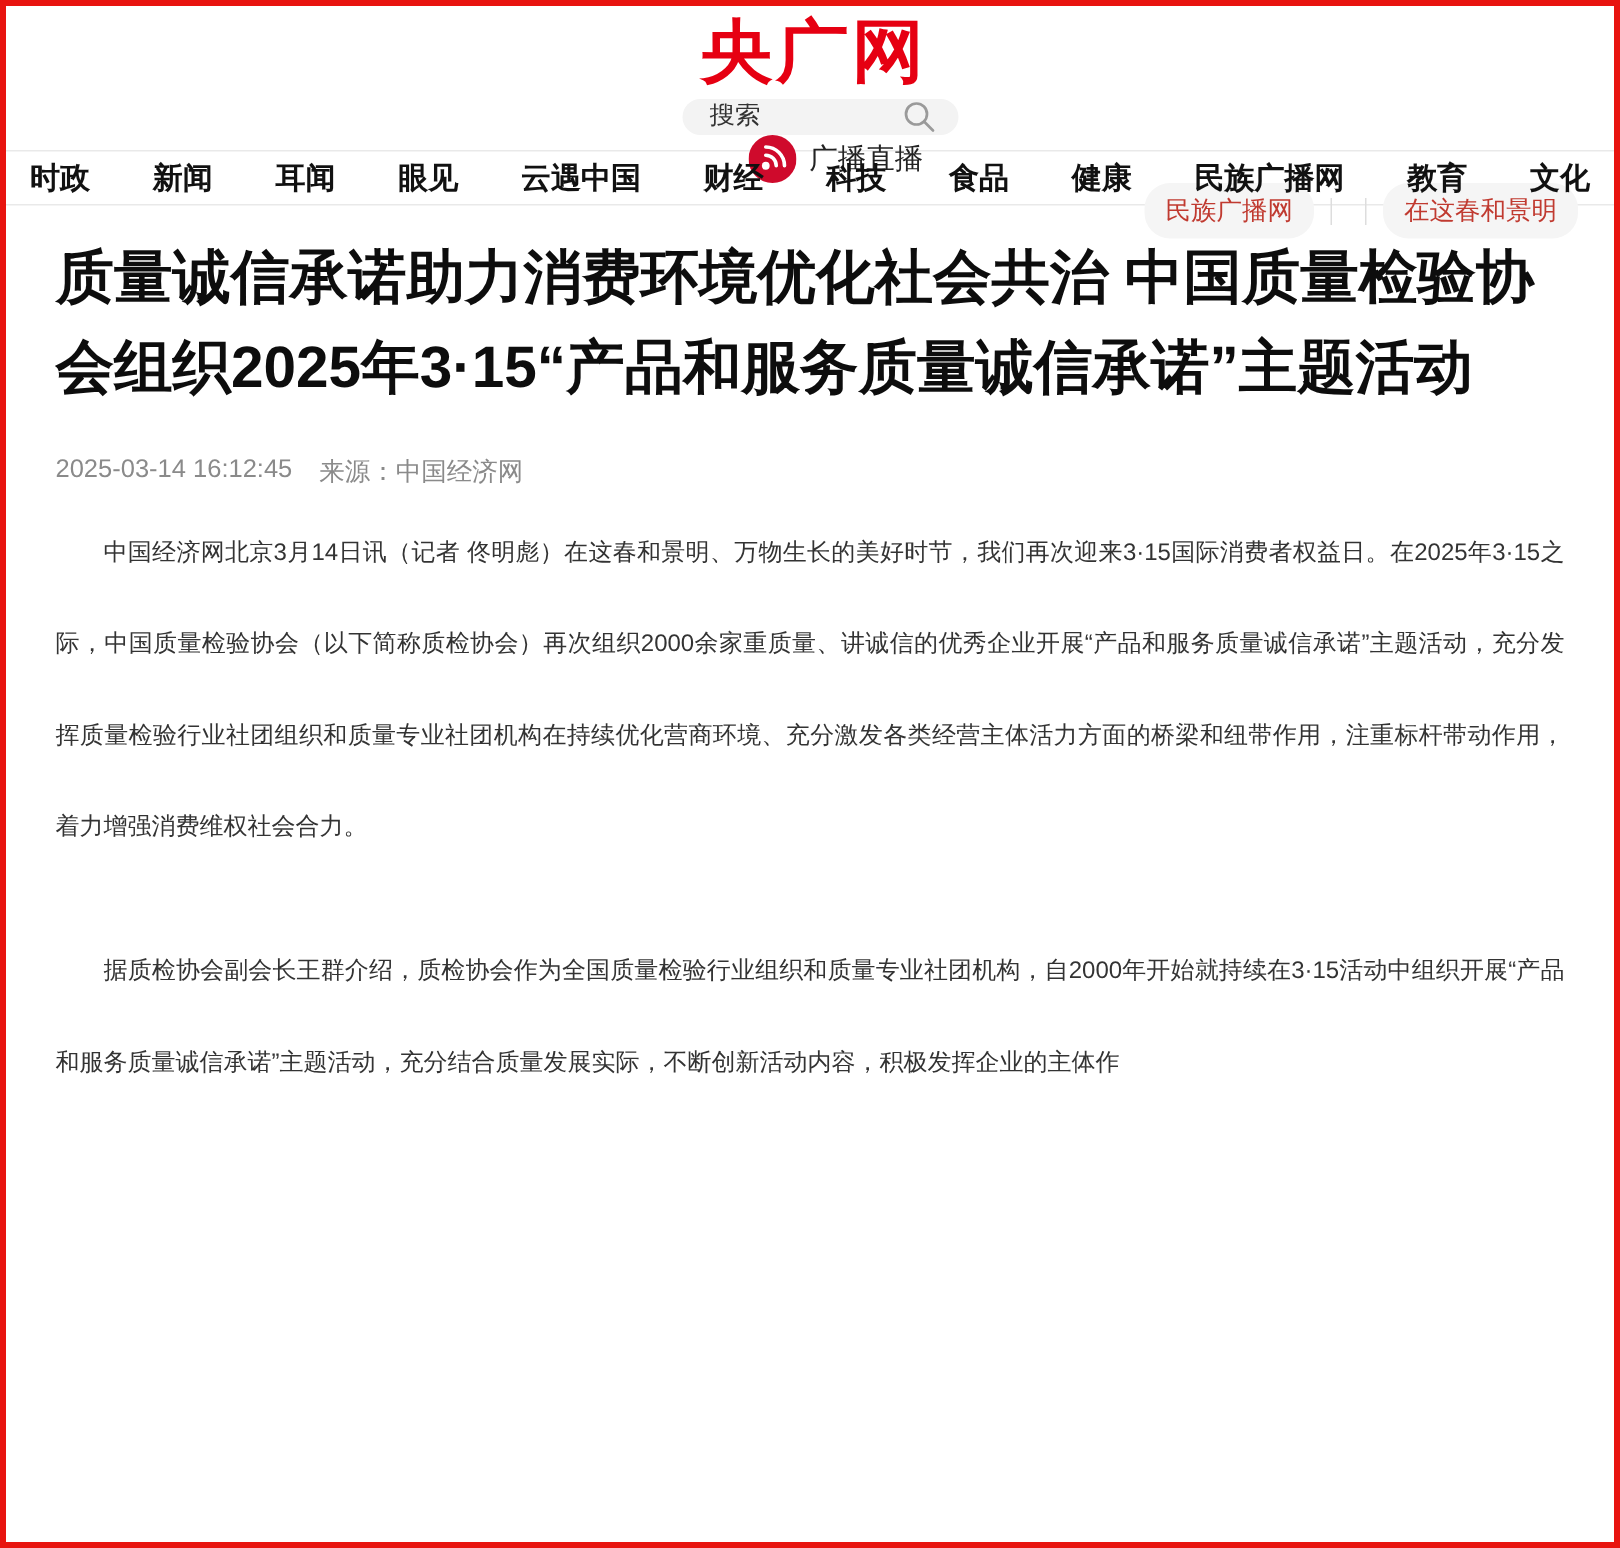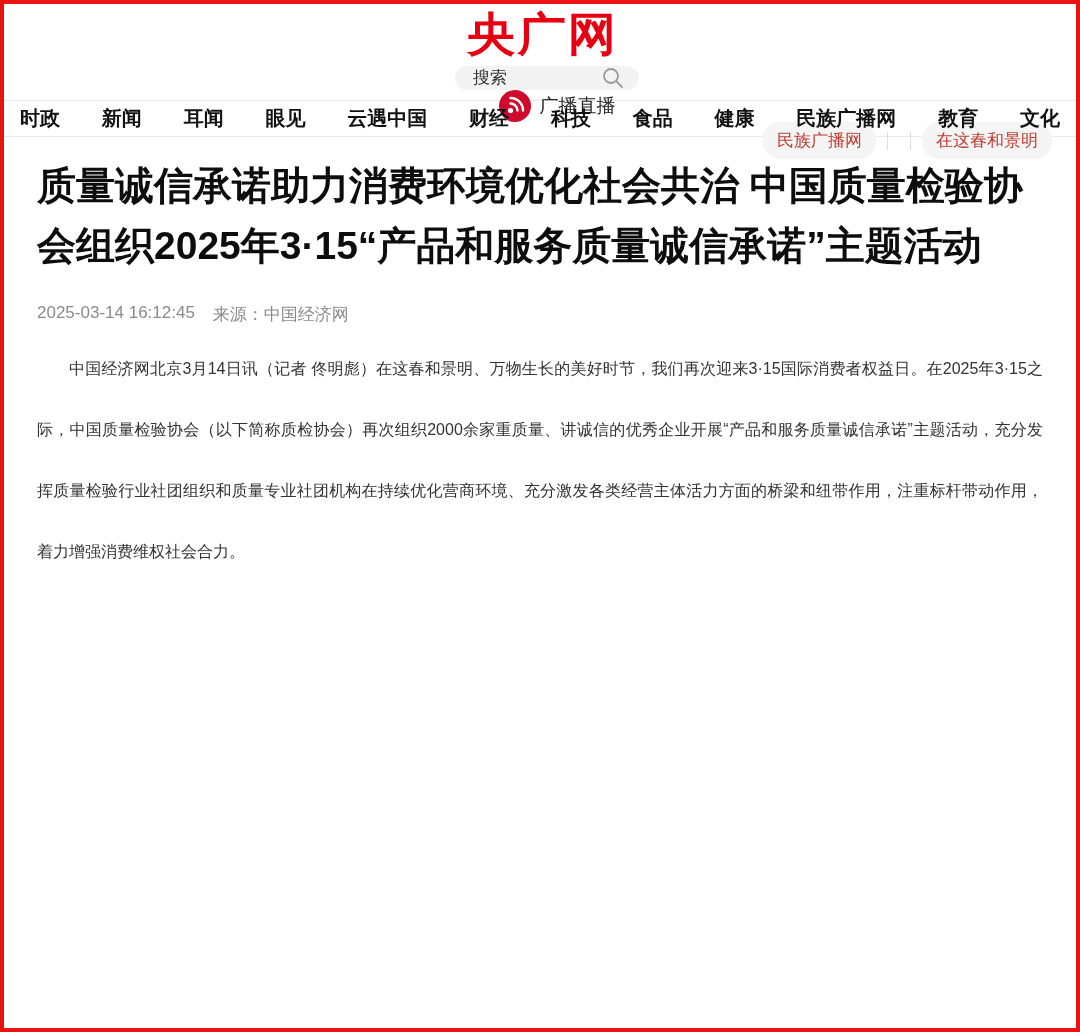--- a/index.html
+++ b/index.html
@@ -146,16 +146,17 @@
   <main class="article">
     <h1 class="article-title">质量诚信承诺助力消费环境优化社会共治 中国质量检验协会组织2025年3·15“产品和服务质量诚信承诺”主题活动</h1>
 
     <div class="article-meta">
       <span>2025-03-14 16:12:45</span>
       <span>来源：中国经济网</span>
     </div>
 
     <div class="article-body">
       <p>中国经济网北京3月14日讯（记者 佟明彪）在这春和景明、万物生长的美好时节，我们再次迎来3·15国际消费者权益日。在2025年3·15之际，中国质量检验协会（以下简称质检协会）再次组织2000余家重质量、讲诚信的优秀企业开展“产品和服务质量诚信承诺”主题活动，充分发挥质量检验行业社团组织和质量专业社团机构在持续优化营商环境、充分激发各类经营主体活力方面的桥梁和纽带作用，注重标杆带动作用，着力增强消费维权社会合力。</p>
+      <p>据质检协会副会长王群介绍，质检协会作为全国质量检验行业组织和质量专业社团机构，自2000年开始就持续在3·15活动中组织开展“产品和服务质量诚信承诺”主题活动，充分结合质量发展实际，不断创新活动内容，积极发挥企业的主体作</p>
     </div>
   </main>
 
 </div>
 
 </body></html>

